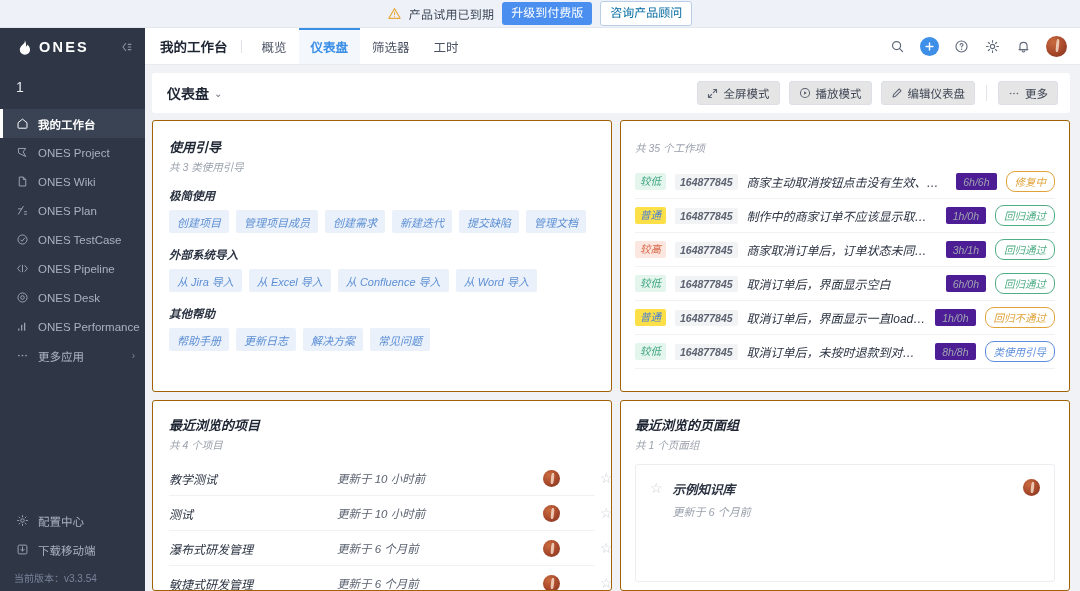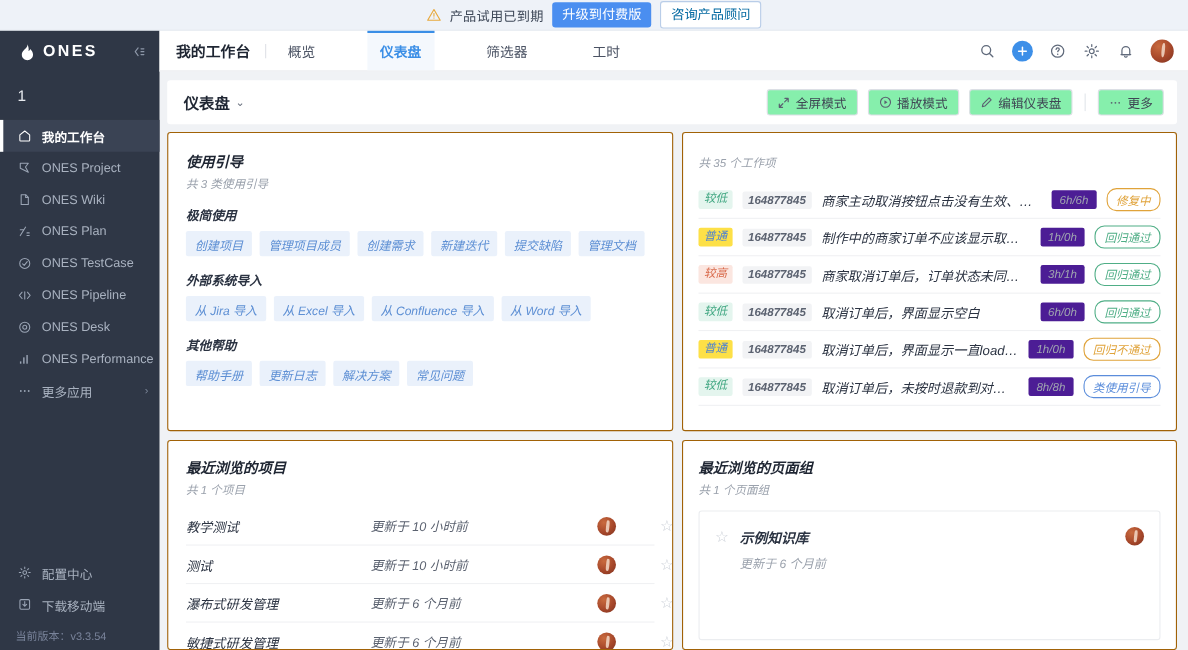--- a/index.html
+++ b/index.html
@@ -79,21 +79,21 @@
   .header {
     position: absolute; left: 145px; top: 28px; width: 935px; height: 37px;
     background: #fff; border-bottom: 1px solid #e8eaed;
     display: flex; align-items: stretch;
   }
   .hdr-title {
     display: flex; align-items: center; padding: 0 13px 0 15px;
     font-size: 13.5px; color: #1f2633; font-weight: 600; white-space: nowrap;
   }
   .hdr-sep { align-self: center; width: 1px; height: 13px; background: #dfe2e7; }
-  .hdr-tabs { display: flex; align-items: stretch; padding-left: 8px; gap: 35px; }
+  .hdr-tabs { display: flex; align-items: stretch; padding-left: 8px; }
   .hdr-tab {
     display: flex; align-items: center; padding: 0 12px;
     font-size: 12.5px; color: #4c5costa; color: #4a5263; cursor: pointer; position: relative;
   }
   .hdr-tab.active {
     color: #3a8ee6; background: #f4f8fd; font-weight: 600;
   }
   .hdr-tab.active::after {
     content: ""; position: absolute; left: 0; right: 0; top: 0; height: 2px; background: #3a8ee6;
   }
@@ -121,21 +121,21 @@
   }
   .tb-title {
     font-size: 14px; font-weight: 700; color: #1f2633;
     display: flex; align-items: center; gap: 5px; cursor: pointer;
   }
   .tb-caret { font-size: 10px; color: #69717f; font-weight: 400; }
   .tb-actions { margin-left: auto; display: flex; align-items: center; gap: 9px; }
   .tb-btn {
     display: flex; align-items: center; gap: 5px;
     height: 24px; padding: 0 9px; border: 1px solid #dcdfe5; border-radius: 3px;
-    background: #86efac; font-size: 11.5px; color: #3f4654; cursor: pointer; white-space: nowrap;
+    background: #e5e5e5; font-size: 11.5px; color: #3f4654; cursor: pointer; white-space: nowrap;
   }
   .tb-btn .ico { width: 12px; height: 12px; display: flex; align-items: center; justify-content: center; color: #5a6170; }
   .tb-div { width: 1px; height: 16px; background: #e2e5ea; margin: 0 2px; }
 
   
   .card {
     position: absolute; background: #fff; border-radius: 3px;
     border: 1px solid #a16207;
     font-style: italic;
   }
@@ -547,21 +547,21 @@
         <span class="wi-name">取消订单后，未按时退款到对应账号</span>
         <span class="wi-hours">8h/8h</span>
         <span class="wi-status st-blue">类使用引导</span>
       </div>
 
     </div>
   </div>
 
   <div class="card" id="card-projects">
     <div class="card-title">最近浏览的项目</div>
-    <div class="card-sub">共 1 个项目</div>
+    <div class="card-sub">共 4 个项目</div>
     <div class="pj-list">
 
       <div class="pj-row">
         <span class="pj-name">教学测试</span>
         <span class="pj-time">更新于 10 小时前</span>
         <span class="pj-bar-wrap"><span class="pj-bar-thin"></span></span>
         <span class="pj-avatar"></span>
         <span class="star">☆</span>
       </div>
 

